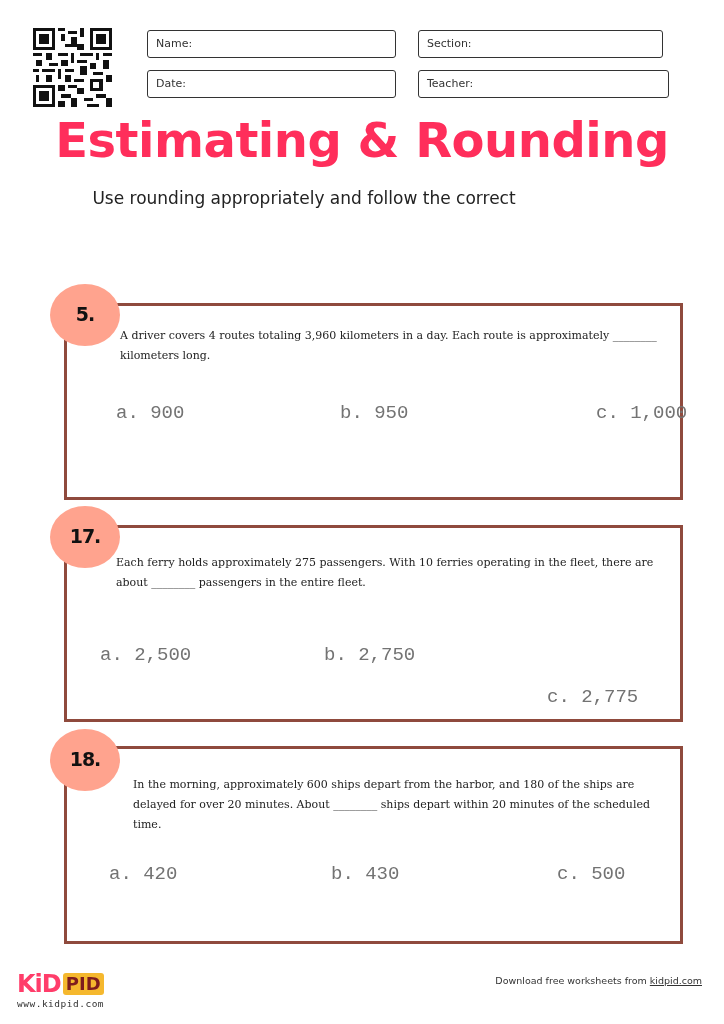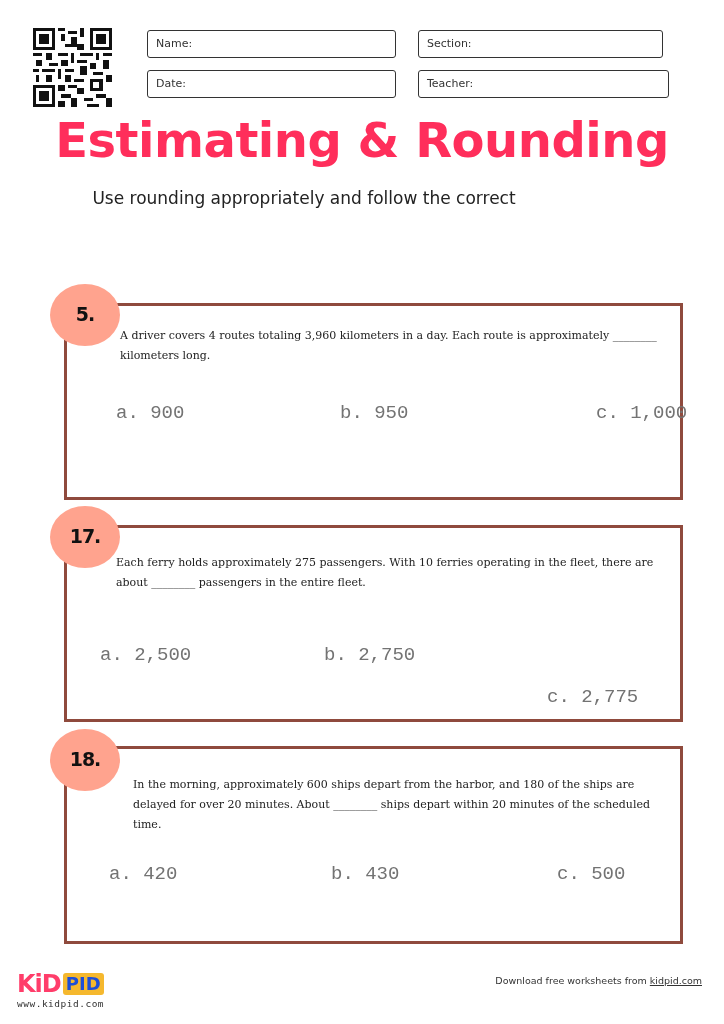--- a/index.html
+++ b/index.html
@@ -7,21 +7,21 @@
   .qr { position:absolute; left:33px; top:28px; width:79px; height:79px; }
   .field { position:absolute; height:28px; border:1.5px solid #333; border-radius:3px; box-sizing:border-box; font-family:"DejaVu Sans", sans-serif; font-size:11px; color:#333; padding-left:8px; line-height:26px; background:#fff; }
   .title { position:absolute; left:0; width:724px; top:112px; text-align:center; font-family:"DejaVu Sans", sans-serif; font-weight:bold; font-size:48px; color:#ff2e5b; letter-spacing:-0.5px; }
   .subtitle { position:absolute; left:0; width:608px; top:184px; text-align:center; font-family:"DejaVu Sans", sans-serif; font-size:17px; line-height:29px; color:#222; }
   .qbox { position:absolute; left:64px; width:619px; border:3px solid #8f4a3d; box-sizing:border-box; background:#fff; }
   .qnum { position:absolute; left:50px; width:70px; height:62px; border-radius:50%; background:#ffa38e; font-family:"DejaVu Sans", sans-serif; font-weight:bold; font-size:19px; color:#111; text-align:center; line-height:60px; letter-spacing:-1px; }
   .qtext { position:absolute; font-family:"DejaVu Serif", serif; font-size:11px; line-height:20px; color:#222; width:540px; }
   .opt { position:absolute; font-family:Liberation Mono, monospace; font-size:19px; color:#737373; white-space:nowrap; }
   .logo { position:absolute; left:17px; top:970px; }
   .logo .kid { font-family:"DejaVu Sans", sans-serif; font-weight:bold; font-size:24px; color:#ff3d6a; letter-spacing:-1px; }
-  .logo .pid { display:inline-block; background:#f5b82e; color:#1d4ed8; font-family:"DejaVu Sans", sans-serif; font-weight:bold; font-size:18px; padding:0 3px; border-radius:3px; margin-left:2px; line-height:22px; vertical-align:2px; }
+  .logo .pid { display:inline-block; background:#f5b82e; color:#7f1d1d; font-family:"DejaVu Sans", sans-serif; font-weight:bold; font-size:18px; padding:0 3px; border-radius:3px; margin-left:2px; line-height:22px; vertical-align:2px; }
   .logo .url { font-family:"DejaVu Sans Mono", monospace; font-size:9.5px; color:#333; margin-top:0px; letter-spacing:0.5px; }
   .footnote { position:absolute; right:22px; top:972px; text-align:right; font-family:"DejaVu Sans", sans-serif; font-size:9.5px; line-height:17px; color:#333; }
   .footnote .link { text-decoration:underline; }
 </style>
 </head>
 <body>
 
 <svg class="qr" viewBox="0 0 25 25" shape-rendering="crispEdges">
   <rect x="0" y="0" width="25" height="25" fill="#fff"></rect>
   <g fill="#111">

